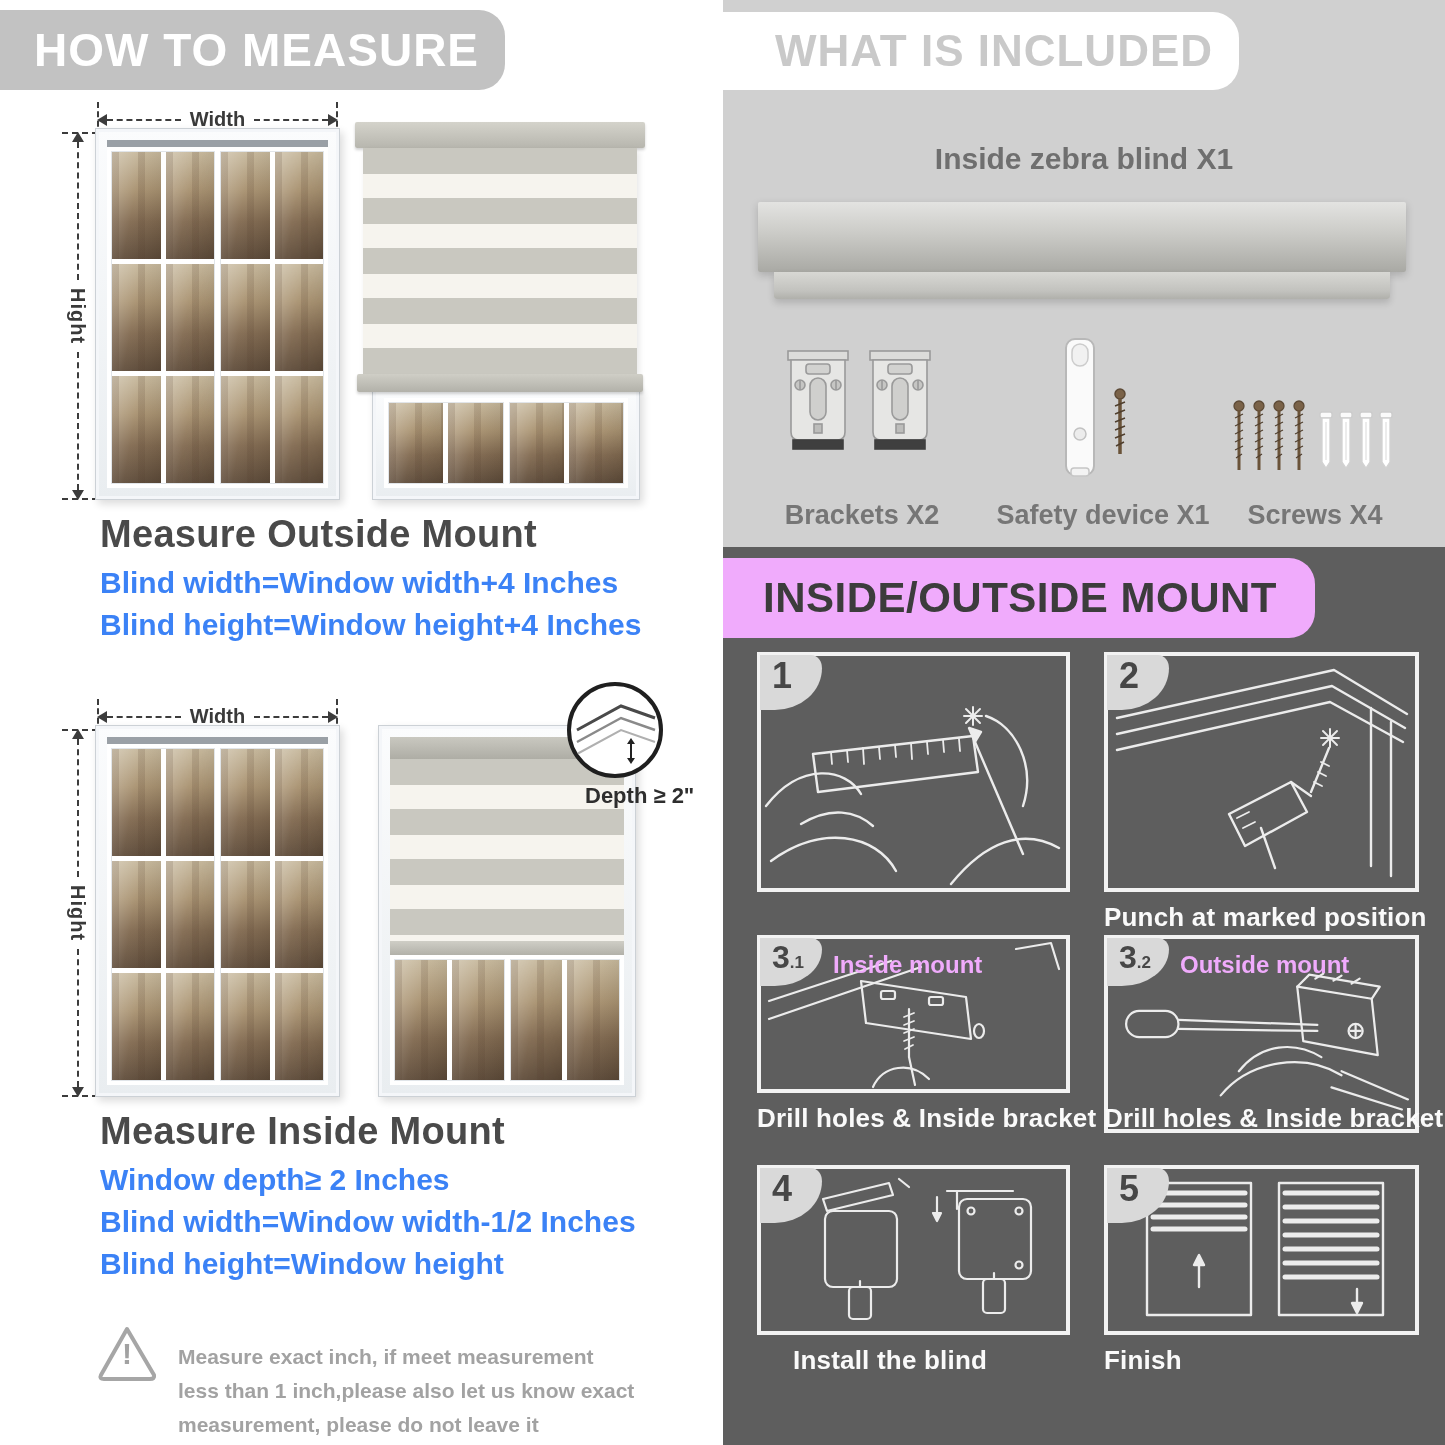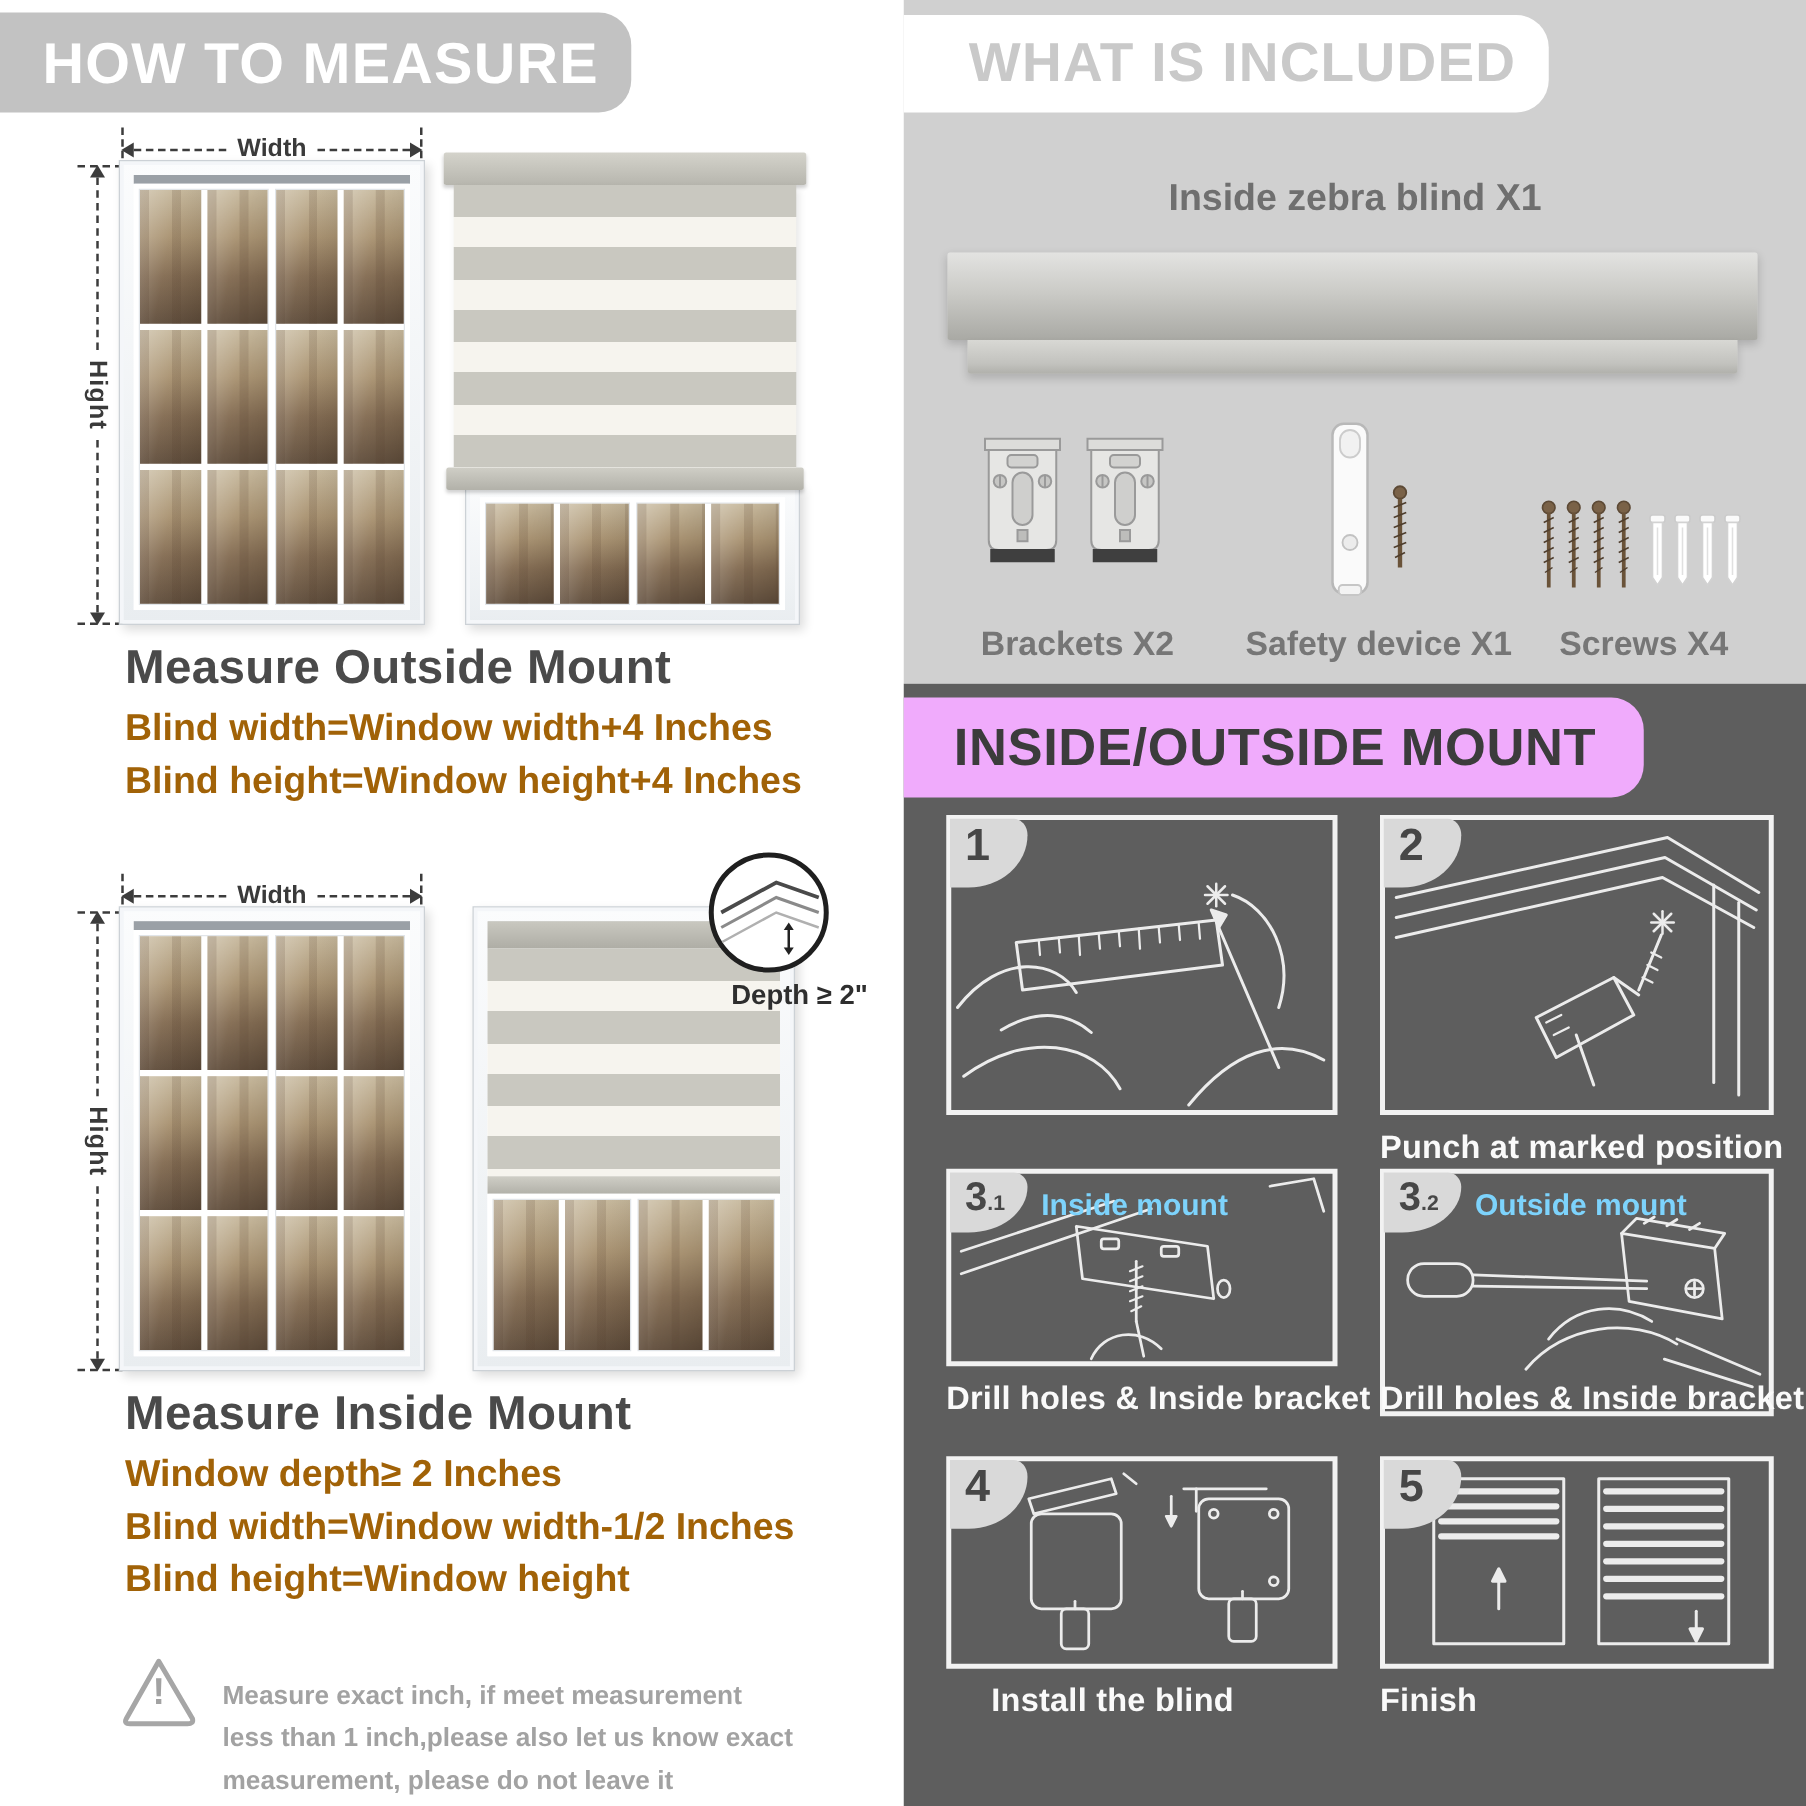--- a/index.html
+++ b/index.html
@@ -60,21 +60,21 @@
   .tri { width:0; height:0; }
   .tri.l { border-top:6px solid transparent; border-bottom:6px solid transparent; border-right:10px solid #3c3c3c; }
   .tri.r { border-top:6px solid transparent; border-bottom:6px solid transparent; border-left:10px solid #3c3c3c; }
   .tri.u { border-left:6px solid transparent; border-right:6px solid transparent; border-bottom:10px solid #3c3c3c; }
   .tri.d { border-left:6px solid transparent; border-right:6px solid transparent; border-top:10px solid #3c3c3c; }
   .guide-v { position:absolute; width:0; border-left:2px dashed #3c3c3c; }
   .guide-h { position:absolute; height:0; border-top:2px dashed #3c3c3c; }
 
   
   .m-title { position:absolute; font-weight:bold; font-size:38px; color:#4a4a4a; letter-spacing:.3px; }
-  .m-line  { position:absolute; font-weight:bold; font-size:30px; color:#a16207; }
+  .m-line  { position:absolute; font-weight:bold; font-size:30px; color:#3b82f6; }
   .warn-text { position:absolute; font-size:21px; font-weight:bold; color:#a2a2a2; line-height:1.62; }
   .product-label { position:absolute; left:723px; top:142px; width:722px; text-align:center;
     font-weight:bold; font-size:30px; color:#6f6f6f; }
   .item-label { position:absolute; font-weight:bold; font-size:27px; color:#767676; text-align:center; }
   .depth-note { position:absolute; font-weight:bold; font-size:22px; color:#2e2e2e; }
 
   
   .rail-main { position:absolute; left:758px; top:202px; width:648px; height:70px;
     background:linear-gradient(180deg,#e3e3e1 0%,#cbcbc7 45%,#a9a9a4 100%);
     border-radius:2px; box-shadow:0 3px 8px rgba(0,0,0,.18); }
@@ -83,21 +83,21 @@
     border-radius:0 0 3px 3px; box-shadow:0 4px 7px rgba(0,0,0,.15); }
 
   
   .tile { position:absolute; border:4px solid #f2f2f2; background:#5e5e5e; }
   .tile svg.art { position:absolute; left:0; top:0; width:100%; height:100%; }
   .badge { position:absolute; top:-1px; left:-1px; width:62px; height:55px;
     background:#d9d9d9; border-radius:0 22% 95% 0 / 0 30% 95% 0;
     color:#474747; font-weight:bold; padding:3px 0 0 12px; z-index:2; }
   .badge .n { font-size:36px; line-height:1; }
   .badge .s { font-size:17px; }
-  .tile-label { position:absolute; top:12px; left:72px; color:#7dd3fc;
+  .tile-label { position:absolute; top:12px; left:72px; color:#f0abfc;
     font-weight:bold; font-size:24px; z-index:2; }
   .caption { position:absolute; color:#fafafa; font-weight:bold; font-size:26px; letter-spacing:.2px; }
 
   
   .mag { position:absolute; left:567px; top:682px; width:96px; height:96px;
     border:4px solid #1f1f1f; border-radius:50%; background:#ffffff; overflow:hidden; z-index:3; }
 
   
   .warn-ico { position:absolute; left:95px; top:1323px; width:64px; height:60px; }
   .warn-mark { position:absolute; left:95px; top:1337px; width:64px; text-align:center;

